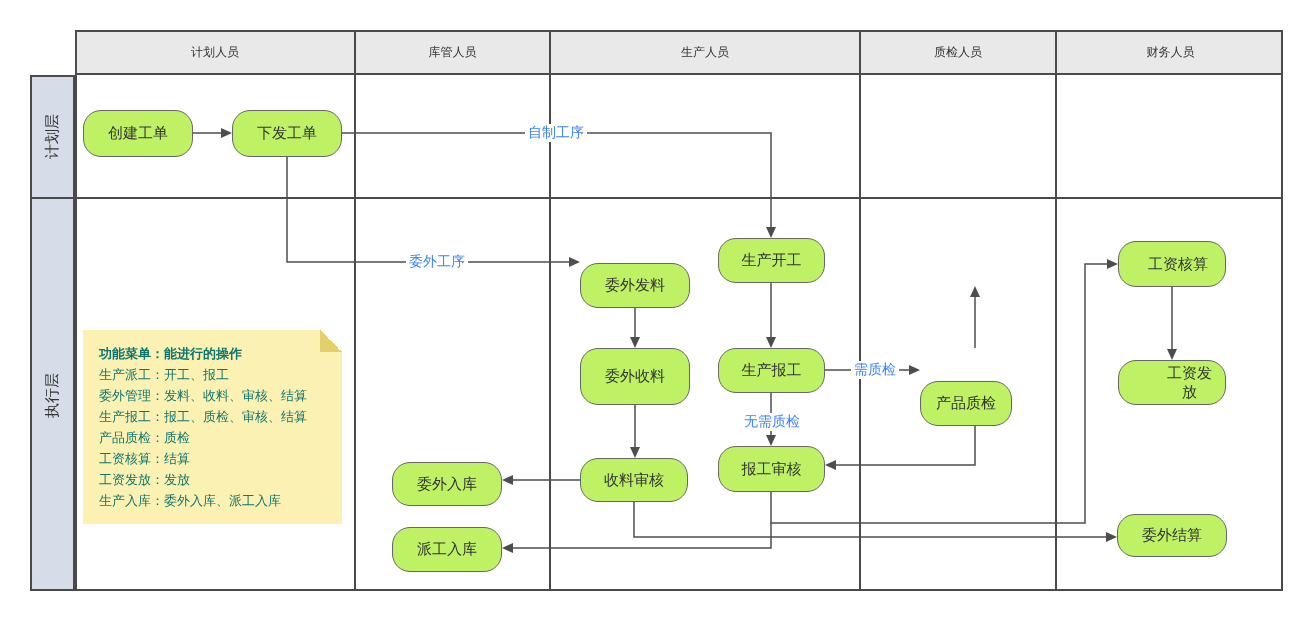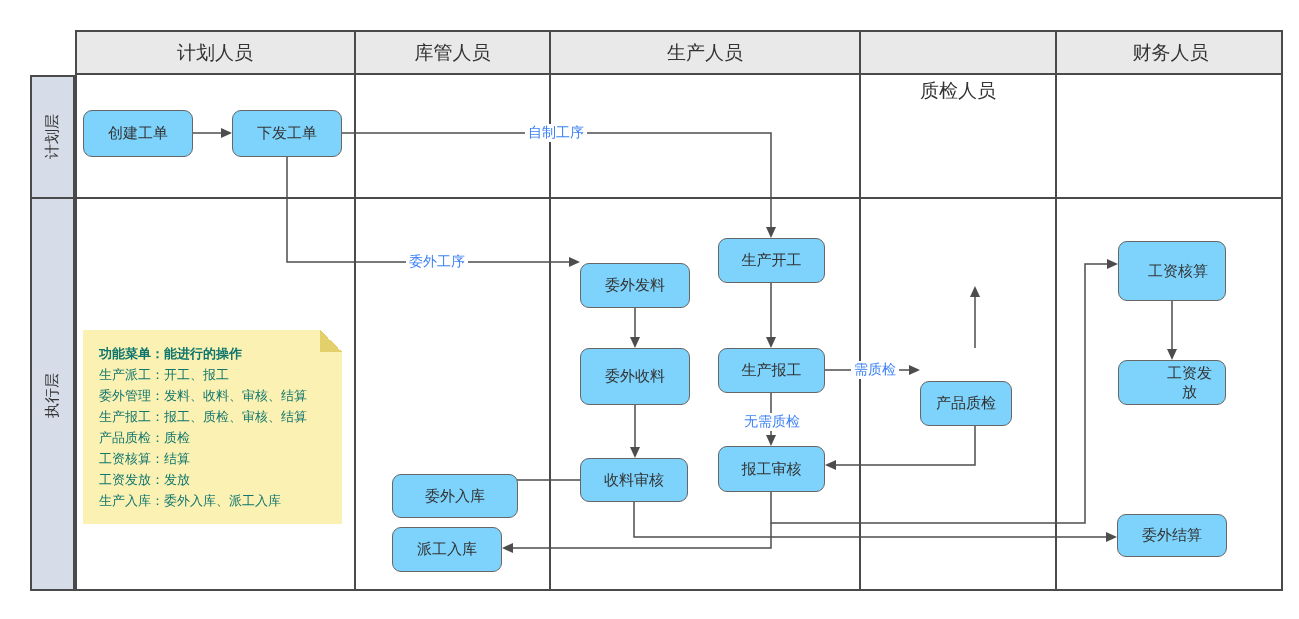--- a/index.html
+++ b/index.html
@@ -5,33 +5,33 @@
   html,body{margin:0;padding:0;background:#ffffff;}
   body{font-family:"Liberation Sans","DejaVu Sans",sans-serif;color:#333333;}
   #canvas{position:relative;width:1299px;height:619px;background:#ffffff;overflow:hidden;}
 
   
   .table-outline{position:absolute;left:75px;top:30px;width:1208px;height:561px;
     border:2px solid #4a4a4a;box-sizing:border-box;background:transparent;}
   .header-strip{position:absolute;left:75px;top:30px;width:1208px;height:45px;
     background:#e9e9e9;border-bottom:2px solid #4a4a4a;box-sizing:border-box;}
   .lane-header{position:absolute;top:30px;height:45px;display:flex;align-items:center;
-    justify-content:center;font-size:19px;color:#333;box-sizing:border-box;}
+    justify-content:center;font-size:12px;color:#333;box-sizing:border-box;}
   .v-line{position:absolute;top:30px;width:2px;height:561px;background:#4a4a4a;}
   .row-divider{position:absolute;left:75px;top:197px;width:1208px;height:2px;background:#4a4a4a;}
 
   .row-label-col{position:absolute;left:30px;top:75px;width:45px;height:516px;
     background:#d6dde8;border:2px solid #4a4a4a;box-sizing:border-box;}
   .row-label{position:absolute;left:30px;width:45px;display:flex;align-items:center;
     justify-content:center;font-size:15px;color:#333;}
   .row-label span{transform:rotate(-90deg);white-space:nowrap;}
   .row-label-divider{position:absolute;left:30px;top:197px;width:45px;height:2px;background:#4a4a4a;}
 
   
-  .node{position:absolute;background:#7dd3fc;border:1.5px solid #666666;border-radius:9px;
+  .node{position:absolute;background:#bef264;border:1.5px solid #666666;border-radius:18px;
     box-sizing:border-box;display:flex;align-items:center;justify-content:center;
     font-size:15px;color:#333;text-align:center;line-height:1.25;padding:2px 6px;z-index:3;}
 
   
   #edges{position:absolute;left:0;top:0;width:1299px;height:619px;z-index:2;pointer-events:none;}
 
   .edge-label{position:absolute;transform:translate(-50%,-50%);background:#ffffff;
     padding:0 3px;font-size:14px;color:#3b82f6;white-space:nowrap;z-index:4;}
 
   
@@ -45,21 +45,21 @@
 <body>
 
 <div id="canvas">
 
   <div class="header-strip"></div>
   <div class="table-outline"></div>
 
   <div class="lane-header" style="left:75px;width:280px;">计划人员</div>
   <div class="lane-header" style="left:355px;width:195px;">库管人员</div>
   <div class="lane-header" style="left:550px;width:310px;">生产人员</div>
-  <div class="lane-header" style="left:860px;width:196px;margin-top:38px;">质检人员</div>
+  <div class="lane-header" style="left:860px;width:196px;">质检人员</div>
   <div class="lane-header" style="left:1056px;width:229px;">财务人员</div>
 
   <div class="v-line" style="left:354px;"></div>
   <div class="v-line" style="left:549px;"></div>
   <div class="v-line" style="left:859px;"></div>
   <div class="v-line" style="left:1055px;"></div>
   <div class="row-divider"></div>
 
   <div class="row-label-col"></div>
   <div class="row-label" style="top:75px;height:122px;">
@@ -92,26 +92,26 @@
       <path d="M771,492 V523 H1085 V264 H1116" marker-end="url(#arrow)"></path>
       <path d="M771,523 V548 H504" marker-end="url(#arrow)"></path>
       <path d="M1172,287 V358" marker-end="url(#arrow)"></path>
     </g>
   </svg>
 
   <div class="node" style="left:83px;top:110px;width:110px;height:47px;">创建工单</div>
   <div class="node" style="left:232px;top:110px;width:110px;height:47px;">下发工单</div>
   <div class="node" style="left:580px;top:238px;width:110px;height:45px;margin-top:25px;">委外发料</div>
   <div class="node" style="left:718px;top:238px;width:107px;height:45px;">生产开工</div>
-  <div class="node" style="left:1118px;top:241px;width:108px;height:60px;padding-left:18px;">工资核算</div>
+  <div class="node" style="left:1118px;top:241px;width:108px;height:46px;padding-left:18px;">工资核算</div>
   <div class="node" style="left:580px;top:348px;width:110px;height:57px;">委外收料</div>
   <div class="node" style="left:718px;top:348px;width:107px;height:45px;">生产报工</div>
   <div class="node" style="left:920px;top:341px;width:92px;height:45px;margin-top:40px;">产品质检</div>
   <div class="node" style="left:1118px;top:360px;width:108px;height:45px;padding-left:41px;">工资发放</div>
-  <div class="node" style="left:392px;top:474px;width:126px;height:44px;">委外入库</div>
+  <div class="node" style="left:392px;top:462px;width:110px;height:44px;">委外入库</div>
   <div class="node" style="left:580px;top:458px;width:108px;height:44px;">收料审核</div>
   <div class="node" style="left:718px;top:446px;width:107px;height:46px;">报工审核</div>
   <div class="node" style="left:392px;top:527px;width:110px;height:45px;">派工入库</div>
   <div class="node" style="left:1117px;top:514px;width:110px;height:43px;">委外结算</div>
 
   <div class="edge-label" style="left:556px;top:133px;">自制工序</div>
   <div class="edge-label" style="left:437px;top:262px;">委外工序</div>
   <div class="edge-label" style="left:875px;top:370px;">需质检</div>
   <div class="edge-label" style="left:772px;top:422px;">无需质检</div>
 

